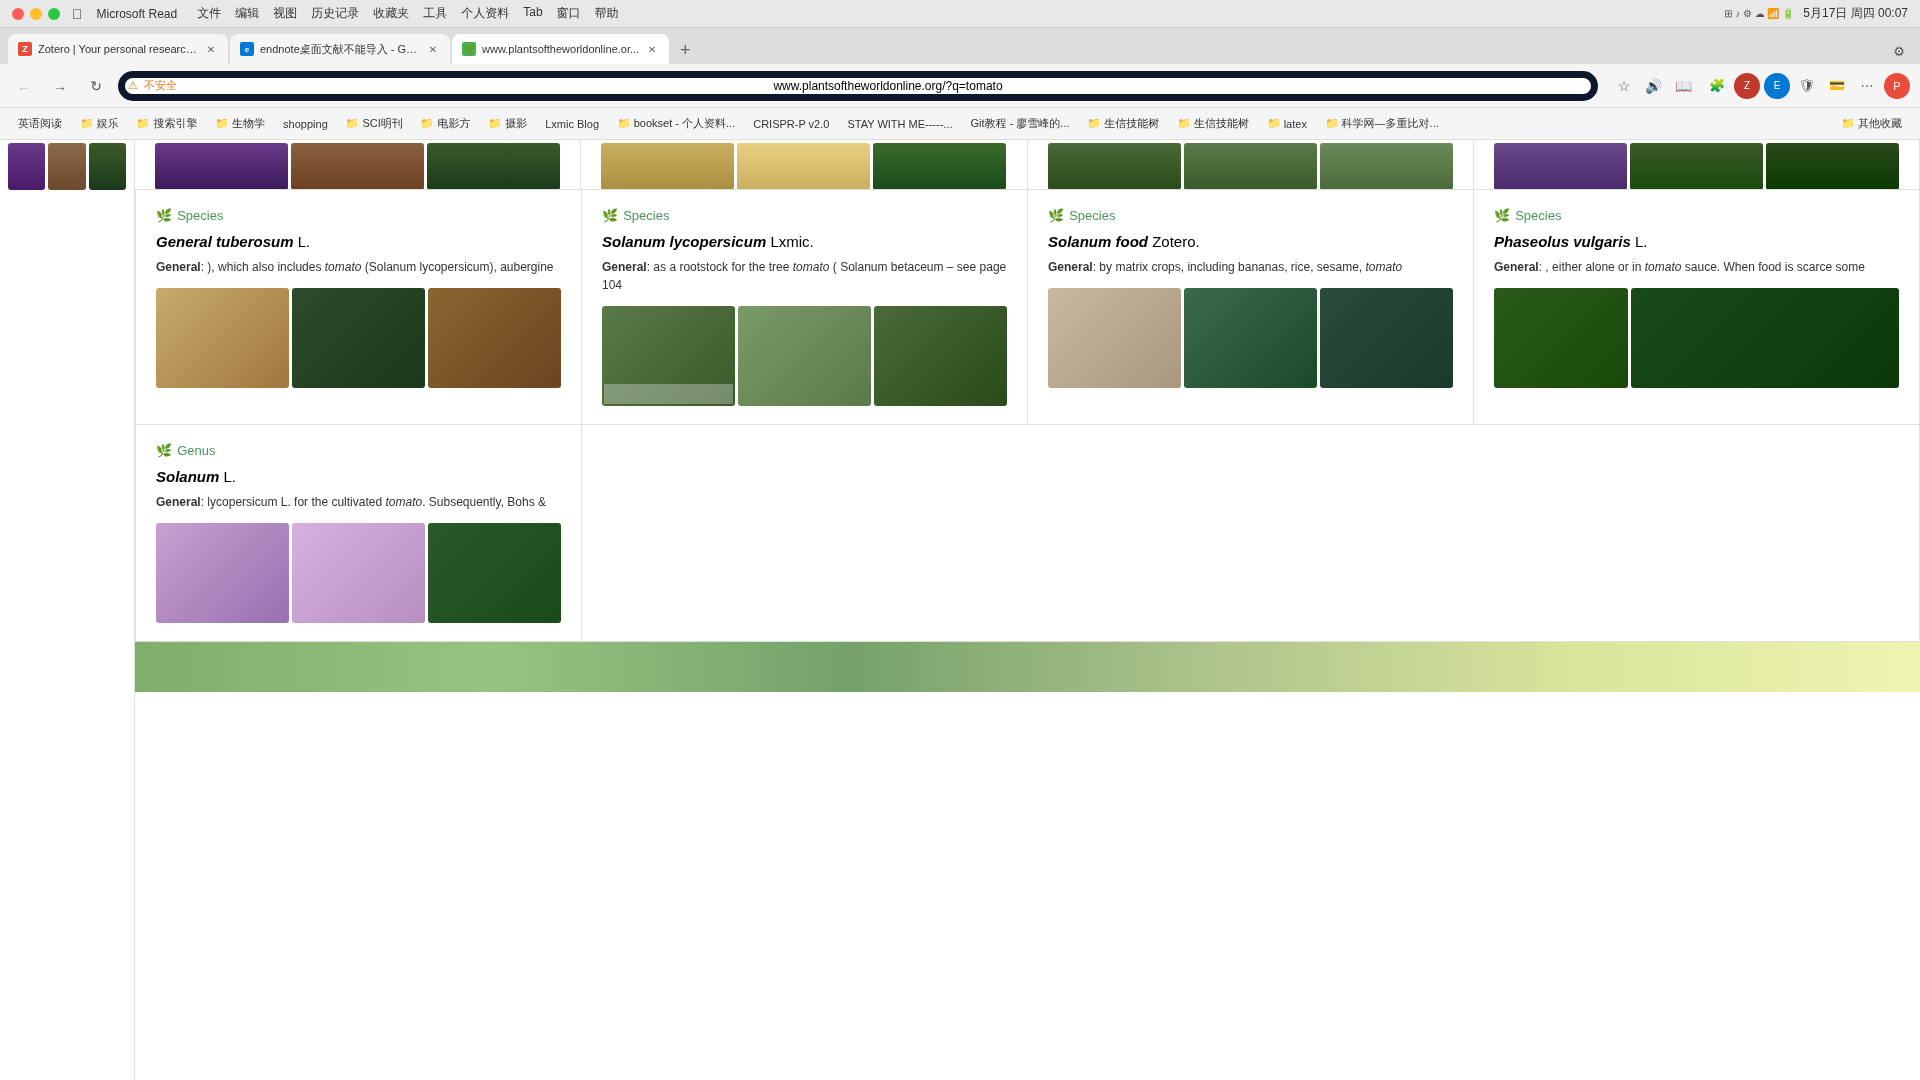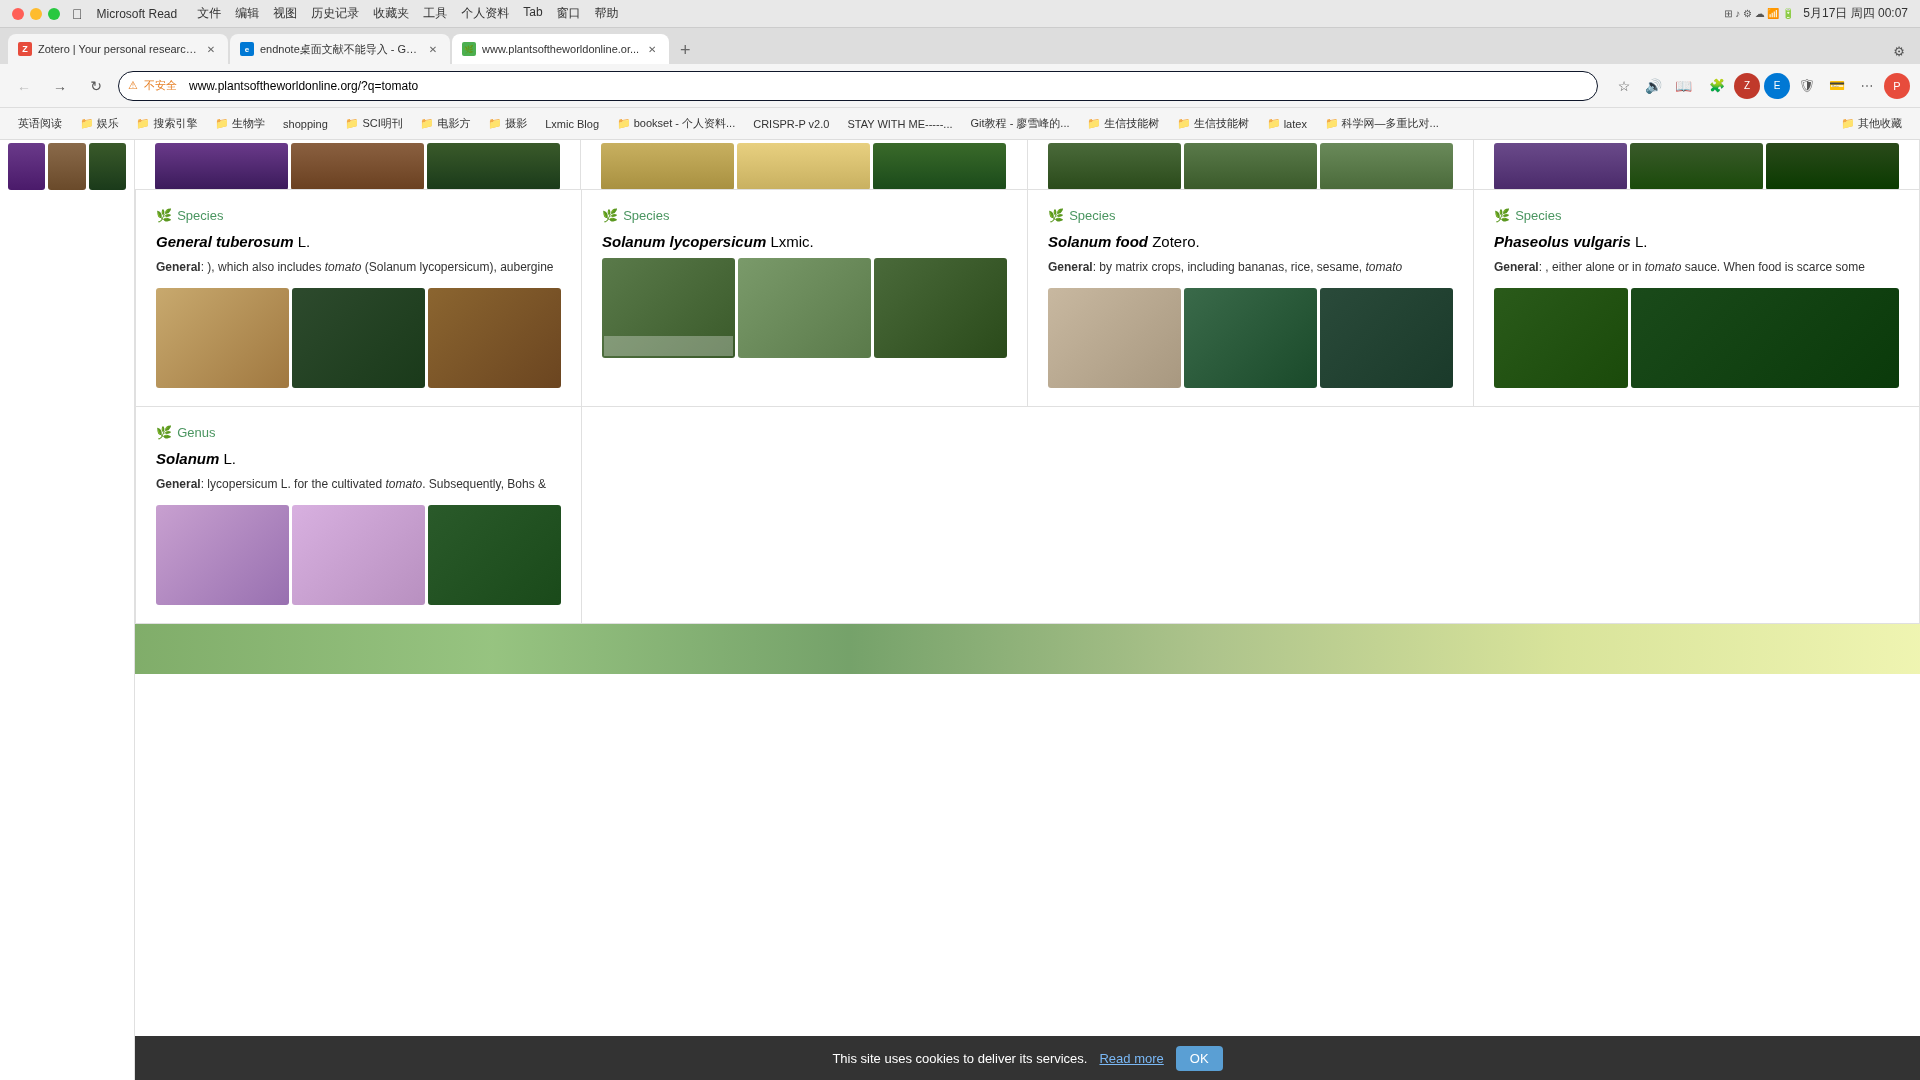--- a/index.html
+++ b/index.html
@@ -68,26 +68,27 @@
     .nav-btn.disabled { color: #bbb; cursor: default; }
     .address-input-wrapper {
       flex: 1;
       position: relative;
       display: flex;
       align-items: center;
     }
     .address-input-field {
       width: 100%;
       height: 30px;
-      border: 1px solid #0f172a;
+      border: 7px solid #0f172a;
       border-radius: 15px;
       padding: 0 10px 0 34px;
       font-size: 12px;
       background: #fff;
       outline: none;
+      text-align: center;
     }
     .address-lock { position: absolute; left: 10px; font-size: 11px; color: #e67e22; z-index: 1; }
 
     
     .bookmarks-bar {
       height: 32px;
       display: flex;
       align-items: center;
       padding: 0 10px;
       gap: 2px;
@@ -472,20 +473,23 @@
 
         <div class="result-card">
           <div class="species-badge">
             <span class="species-leaf">🌿</span>
             <span class="species-label">Species</span>
           </div>
           <div class="species-name">
             <em>Solanum lycopersicum</em>
             <span> </span><span>Lxmic.</span>
           </div>
+          <div class="species-desc">
+            <strong>General</strong>: as a rootstock for the tree <em>tomato</em> ( Solanum betaceum – see page 104
+          </div>
           <div class="species-images">
             <div class="species-img-placeholder img-solanumM1" style="background:linear-gradient(135deg,#5a7a4a,#3a5a2a);position:relative;">
 
               <div style="position:absolute;bottom:2px;left:2px;right:2px;height:20px;background:rgba(255,255,255,0.3);"></div>
             </div>
             <div class="species-img-placeholder img-solanumM2" style="background:linear-gradient(135deg,#7a9a6a,#5a7a4a);"></div>
             <div class="species-img-placeholder img-solanumM3" style="background:linear-gradient(135deg,#4a6a3a,#2a4a1a);"></div>
           </div>
         </div>
 
@@ -546,20 +550,15 @@
             <div class="species-img-placeholder" style="background:linear-gradient(135deg,#d8b0e0,#b890c0);"></div>
             <div class="species-img-placeholder" style="background:linear-gradient(135deg,#2a5a2a,#1a4a1a);"></div>
           </div>
         </div>
 
         <div class="empty-cell" style="border-right:1px solid #e0e0e0;border-bottom:1px solid #e0e0e0;"></div>
       </div>
 
       <div class="footer-image-strip"></div>
 
-      <div class="cookie-banner">
-        <span class="cookie-text">This site uses cookies to deliver its services.</span>
-        <span class="cookie-read-more">Read more</span>
-        <button class="cookie-ok-btn">OK</button>
-      </div>
     </div>
   </div>
 </div>
 
 </body></html>

